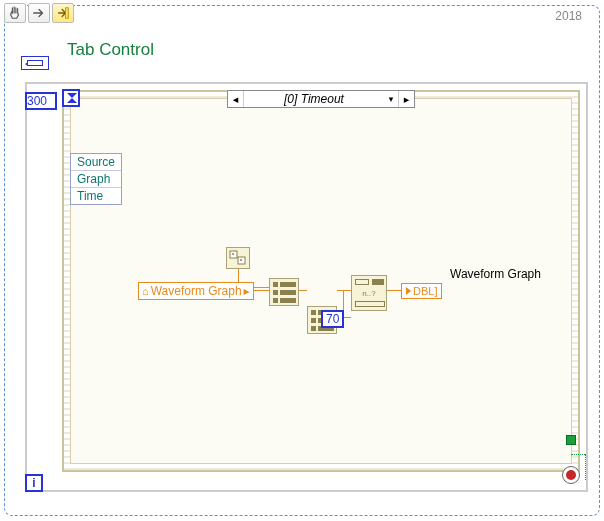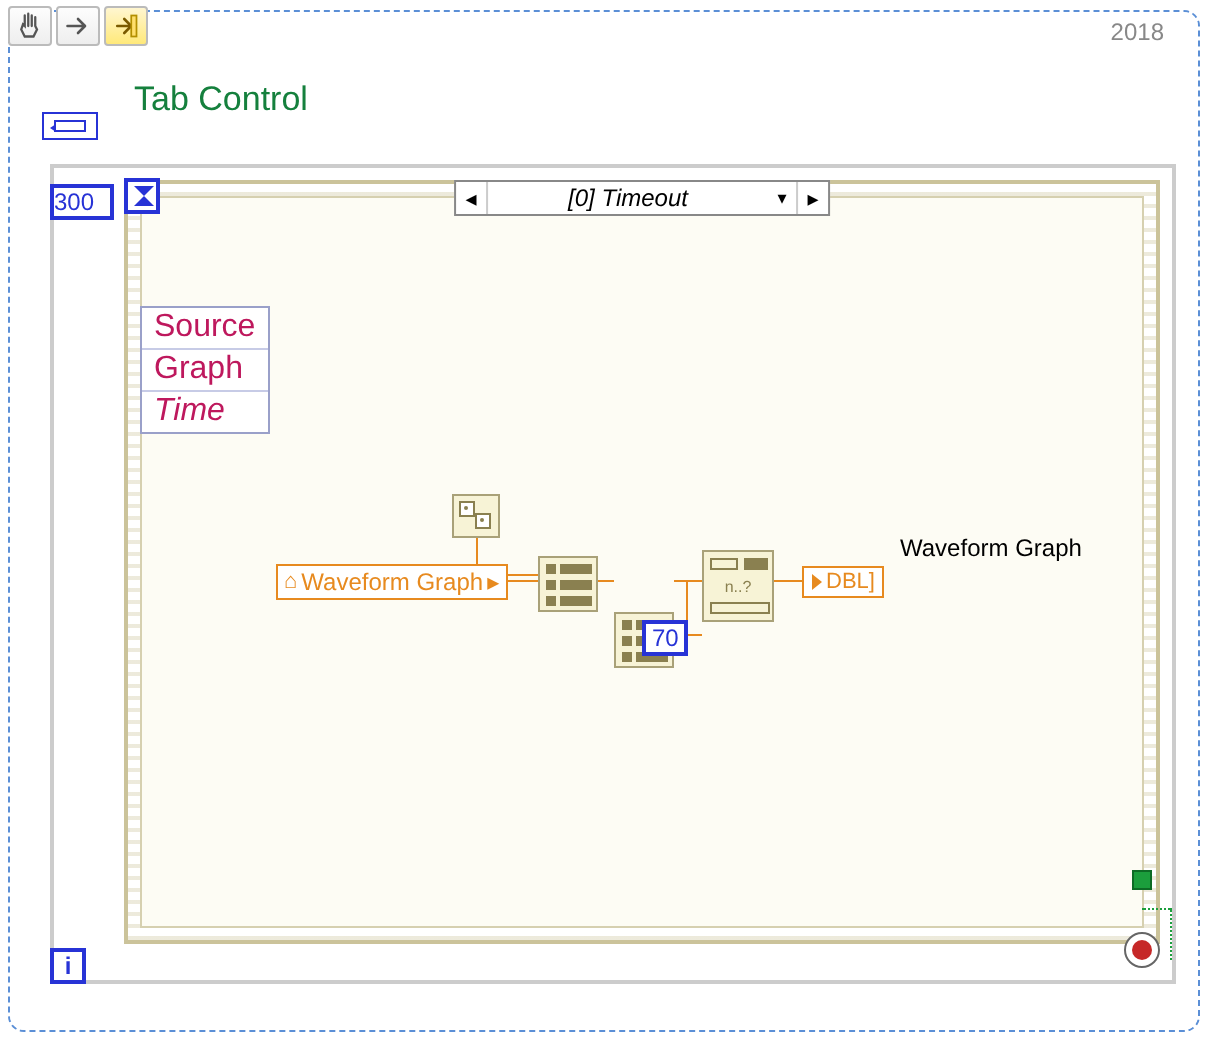--- a/index.html
+++ b/index.html
@@ -198,25 +198,25 @@
     position:absolute;
     left:-1px;
     top:54px;
     background:#fff;
     border:1px solid #9aa0c9;
     z-index:4;
   }
   .event-data-item {
     border-bottom:1px solid #c7cbe6;
     padding:1px 6px;
-    color:#be185d;
-    font-size:16px;
-    background:#fff;
-  }
-  .event-data-item:last-child{border-bottom:none;font-style:italic;}
+    color:#0f766e;
+    font-size:12px;
+    background:#fff;
+  }
+  .event-data-item:last-child{border-bottom:none;}
   
   .node {
     position:absolute;
     z-index:4;
   }
   .local-var {
     border:1px solid #e78a1f;
     background:#fff;
     color:#e78a1f;
     font-size:12px;

